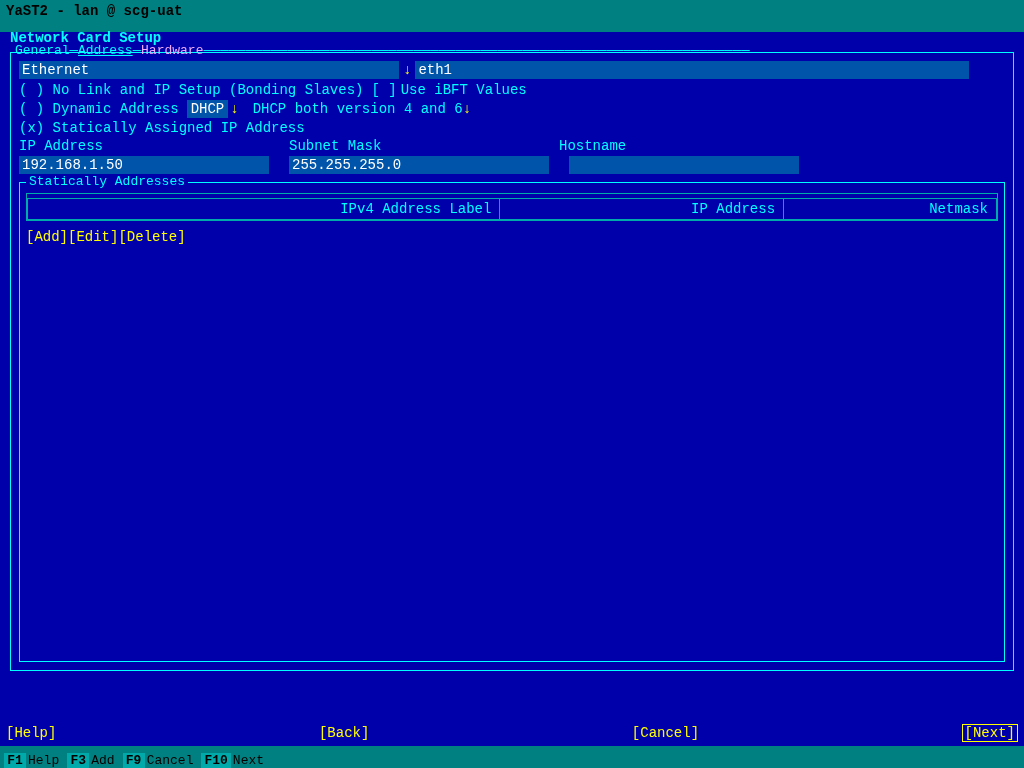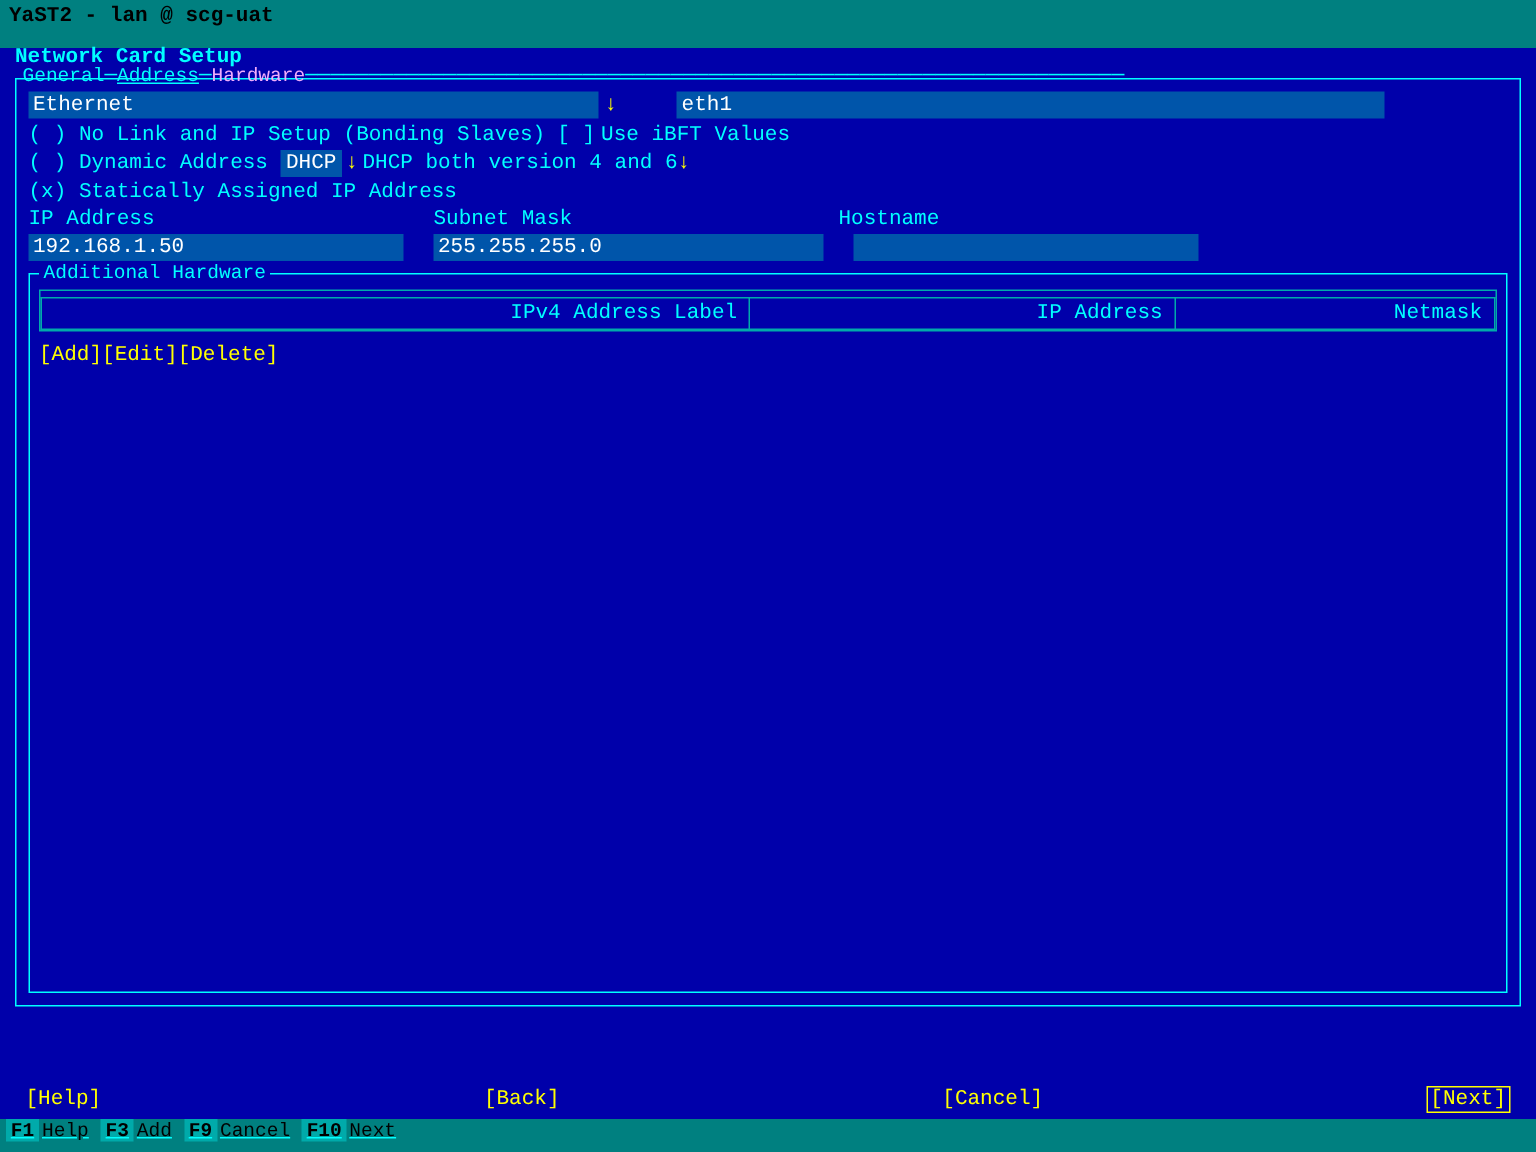--- a/index.html
+++ b/index.html
@@ -99,22 +99,21 @@
       font-size: 14px;
       padding: 1px 3px;
       height: 18px;
     }
 
     .input-device-value {
       width: 380px;
     }
 
     .input-config-value {
-      width: 472px;
-      margin-left: 36px;
+      width: 554px;
     }
 
     
     .radio-row {
       display: flex;
       align-items: center;
       margin-bottom: 2px;
       color: #00FFFF;
     }
 
@@ -217,21 +216,21 @@
       border: none;
       padding: 0;
     }
 
     
     #bottom-nav {
       position: absolute;
       bottom: 22px;
       left: 0;
       right: 0;
-      padding: 4px 17px;
+      padding: 4px 6px;
       display: flex;
       justify-content: space-between;
       color: #FFFF00;
       background: #0000AA;
     }
 
     .nav-btn {
       color: #FFFF00;
       cursor: pointer;
       font-family: 'Courier New', Courier, monospace;
@@ -247,24 +246,23 @@
 
     
     #fkey-bar {
       position: absolute;
       bottom: 0;
       left: 0;
       right: 0;
       height: 22px;
       background: #008080;
       display: flex;
-      align-items: flex-start;
+      align-items: flex-end;
       padding: 0 4px;
       gap: 8px;
-      text-decoration: underline;
     }
 
     .fkey {
       display: flex;
       align-items: center;
       gap: 2px;
     }
 
     .fkey-num {
       background: #00AAAA;
@@ -313,21 +311,21 @@
     <div class="radio-row">
       <span>( ) No Link and IP Setup (Bonding Slaves)</span>
       <span style="margin-left: 8px;">[ ]</span>
       <span style="margin-left: 4px;">Use iBFT Values</span>
     </div>
 
     <div class="radio-row">
       <span>( ) Dynamic Address</span>
       <span style="margin-left: 8px; background:#0055AA; color:#FFFFFF; padding: 1px 4px;">DHCP</span>
       <span style="color:#FFFF00; margin: 0 2px;">↓</span>
-      <span style="margin-left: 1px;">DHCP both version 4 and 6</span>
+      <span style="margin-left: 12px;">DHCP both version 4 and 6</span>
       <span style="color:#FFFF00;">↓</span>
     </div>
 
     <div class="radio-row">
       <span>(x) Statically Assigned IP Address</span>
     </div>
 
     <div class="fields-row">
       <span style="min-width:270px; color:#00FFFF;">IP Address</span>
       <span style="min-width:270px; color:#00FFFF;">Subnet Mask</span>
@@ -336,21 +334,21 @@
 
     <div class="fields-row">
       <input type="text" class="input-ip" value="192.168.1.50" style="">
       <span style="width:20px;"></span>
       <input type="text" class="input-subnet" value="255.255.255.0" style="">
       <span style="width:20px;"></span>
       <input type="text" class="input-hostname" style="">
     </div>
 
     <div id="additional-section">
-      <span id="additional-label">Additional Hardware</span>
+      <span id="additional-label">Statically Addresses</span>
 
       <div class="table-container">
         <table id="addr-table">
           <thead>
             <tr>
               <th>IPv4 Address Label</th>
               <th>IP Address</th>
               <th>Netmask</th>
             </tr>
           </thead>

